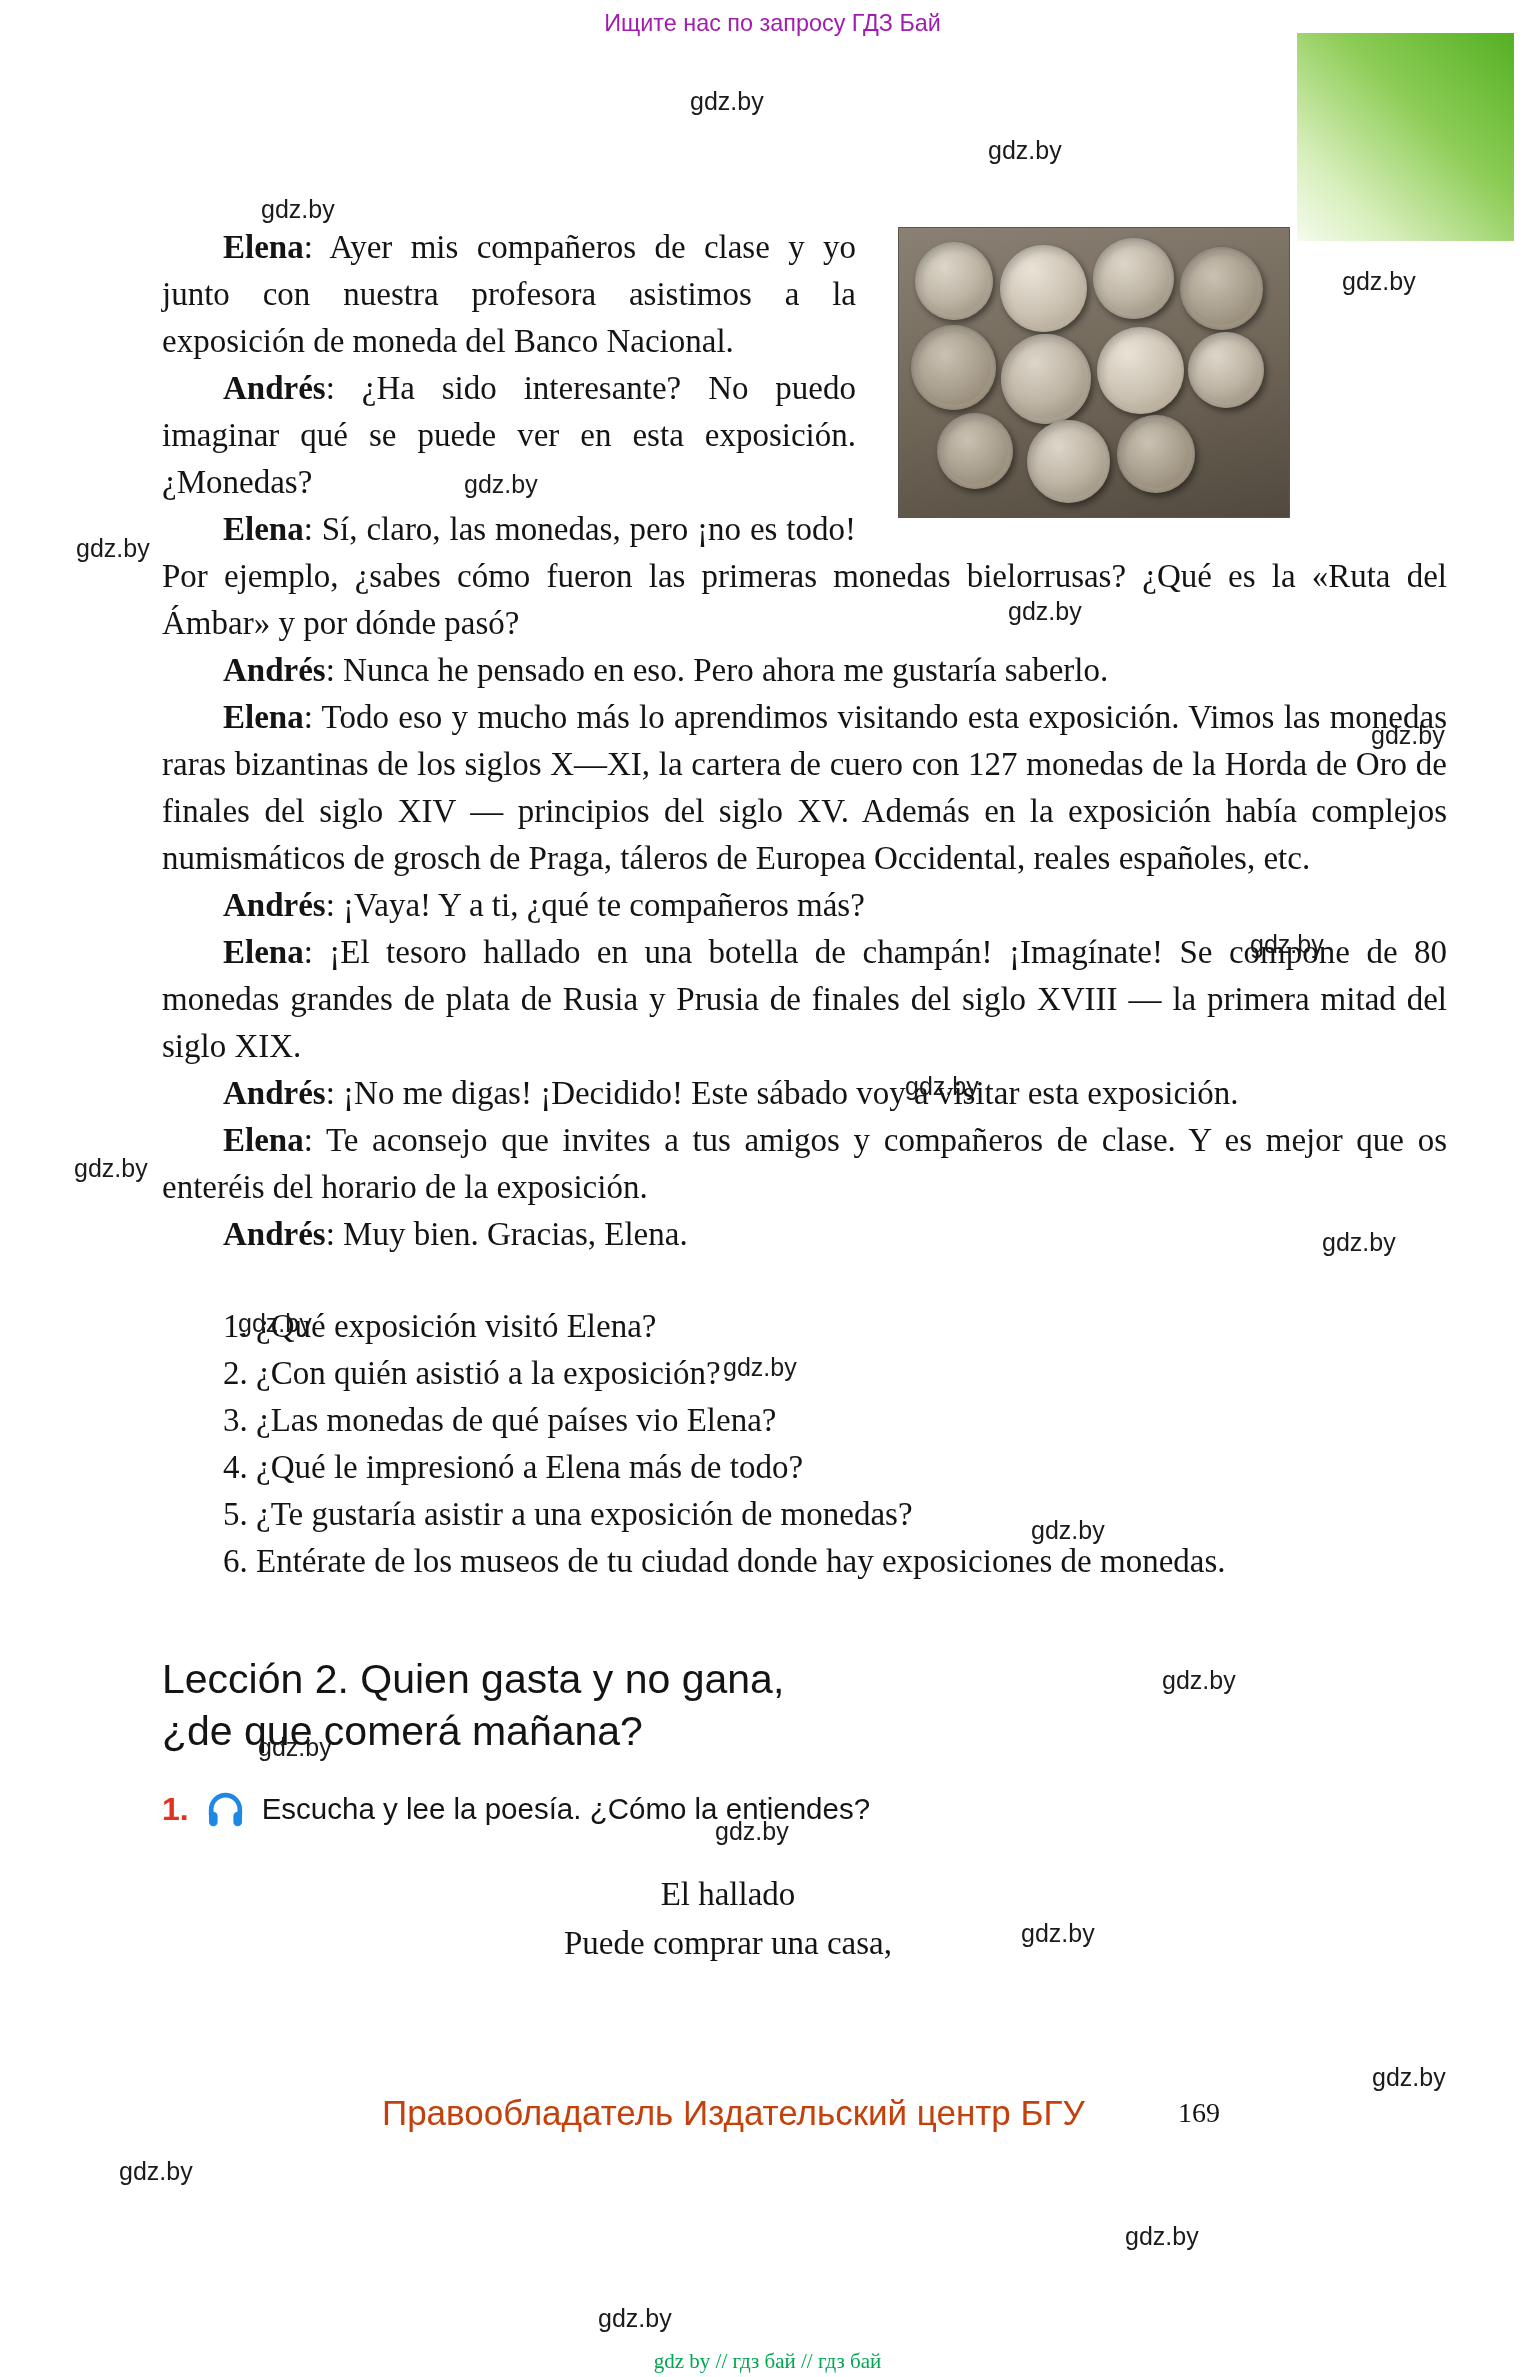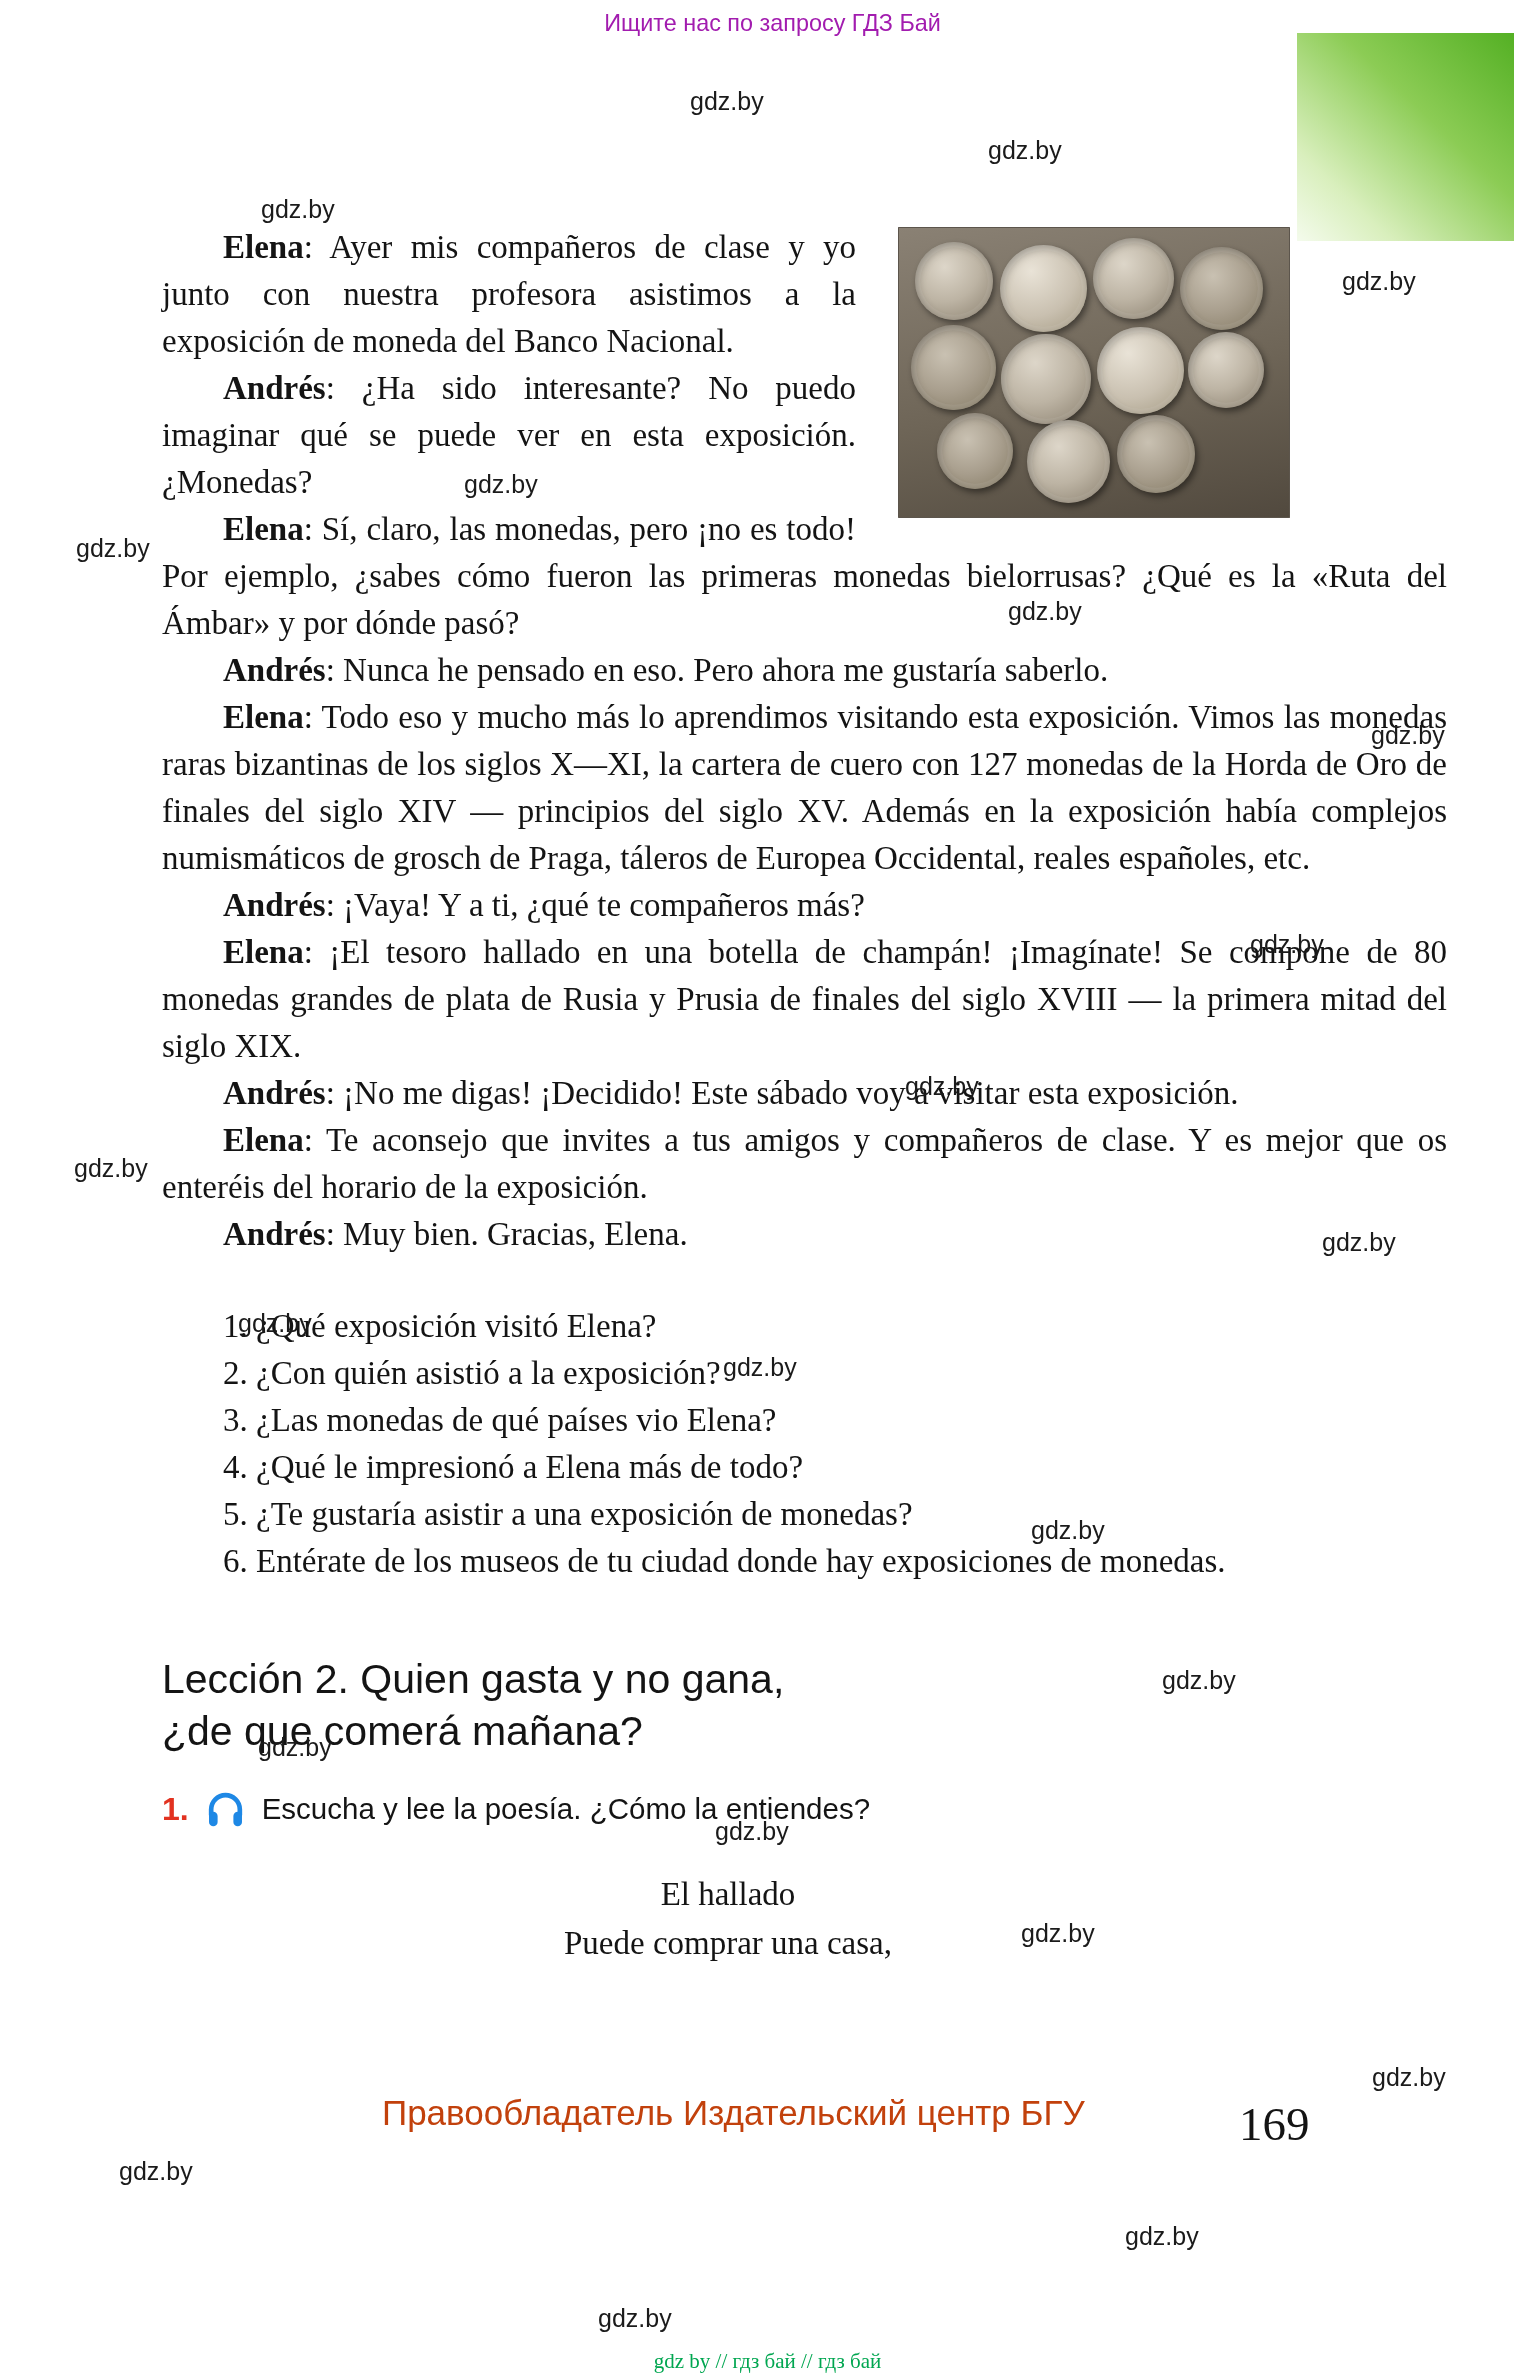--- a/index.html
+++ b/index.html
@@ -90,22 +90,22 @@
     font-size:33px; line-height:49px;
   }
 
   .copyright {
     position:absolute; left:382px; top:2093px;
     font-family:"Liberation Sans", sans-serif;
     font-size:35px; color:#c2410c;
     z-index:3;
   }
   .page-number {
-    position:absolute; left:1239px; top:2097px;
-    font-size:47px; color:#141414; z-index:3;
+    position:absolute; left:1178px; top:2097px;
+    font-size:28px; color:#141414; z-index:3;
   }
   .footer-links {
     position:absolute; bottom:3.5px; left:0; width:100%;
     text-align:center;
     font-family:Liberation Serif, serif;
     font-size:21px; color:#00a650;
     z-index:3;
   }
 </style>
 </head>

